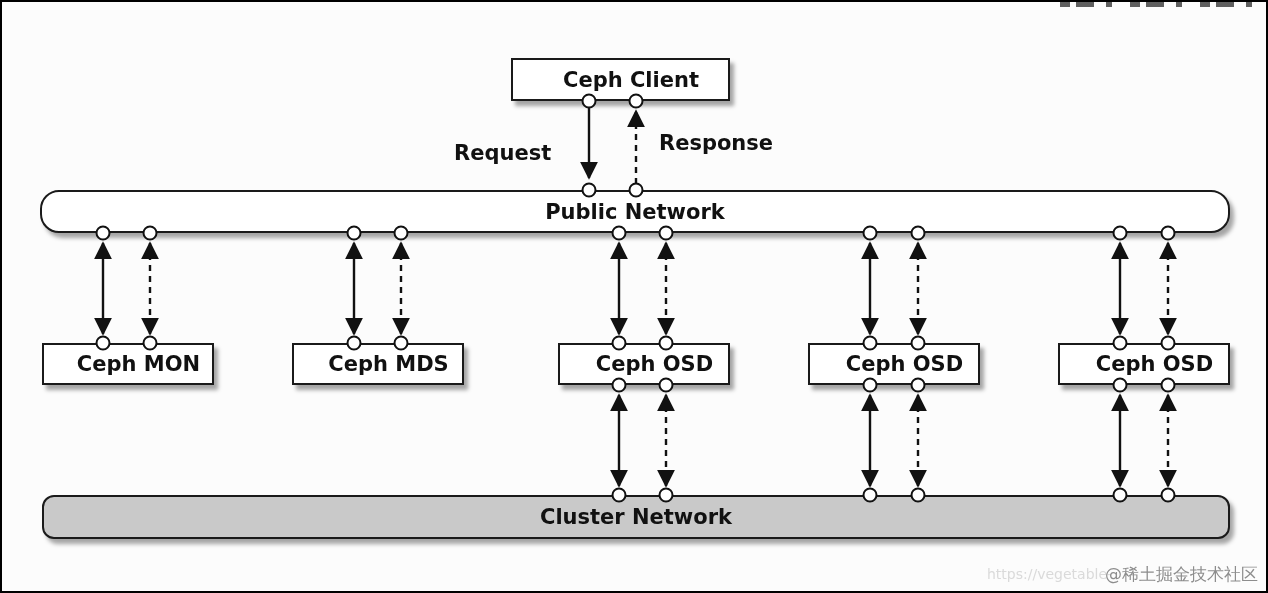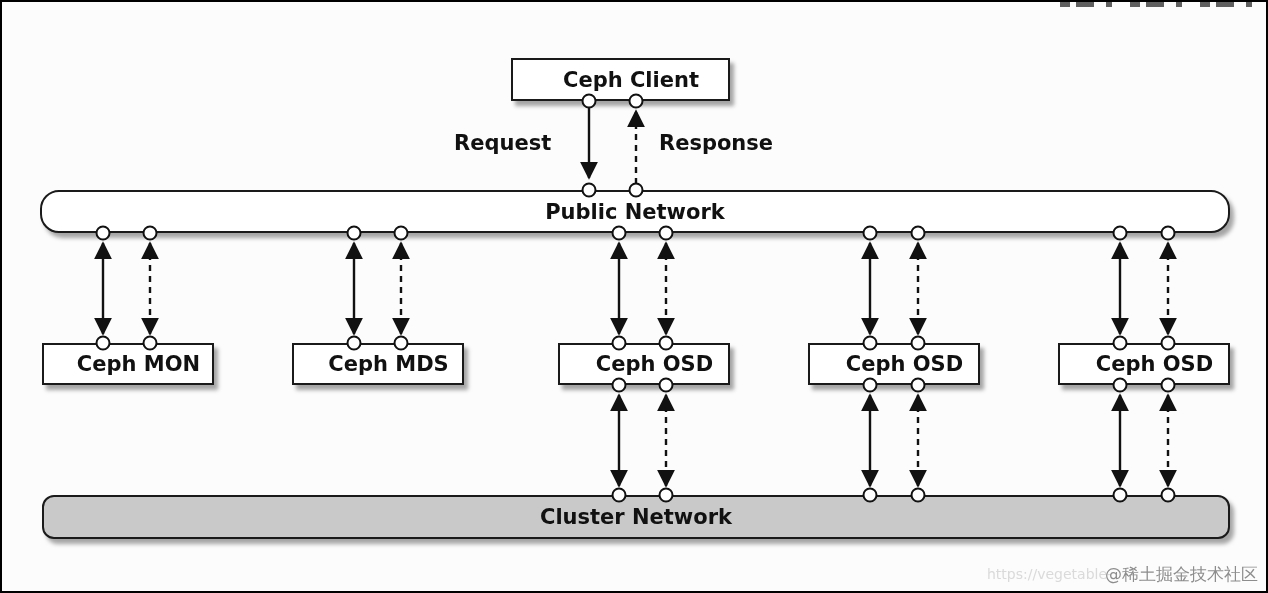--- a/index.html
+++ b/index.html
@@ -31,21 +31,21 @@
     display:flex; align-items:center; justify-content:center;
     font-weight:bold; font-size:21px; color:#111;
     box-shadow:4px 5px 4px var(--shadow,rgba(0,0,0,0.35));
     box-sizing:border-box;
   }
   .public-bar  { top:188px; background:var(--box_fill,#fff);border-radius:19px; }
   .cluster-bar { top:493px; height:44px; left:40px; width:1188px; background:var(--cluster_fill,#c9c9c9); }
   .flow-label {
     position:absolute; font-weight:bold; font-size:21px; color:#111;
   }
-  .request-label  { left:452px; top:129px; }
+  .request-label  { left:452px; top:139px; }
   .response-label { left:657px; top:129px; }
   .note {
     position:absolute; left:95px; top:414px;
     font-weight:bold; font-size:20px; line-height:22px; color:#151515;
   }
   .conn-layer { position:absolute; left:0; top:0; pointer-events:none; }
   .wm-url {
     position:absolute; left:985px; top:564px; font-size:14px;
     color:var(--watermark_url,#dadada); white-space:nowrap;
   }

